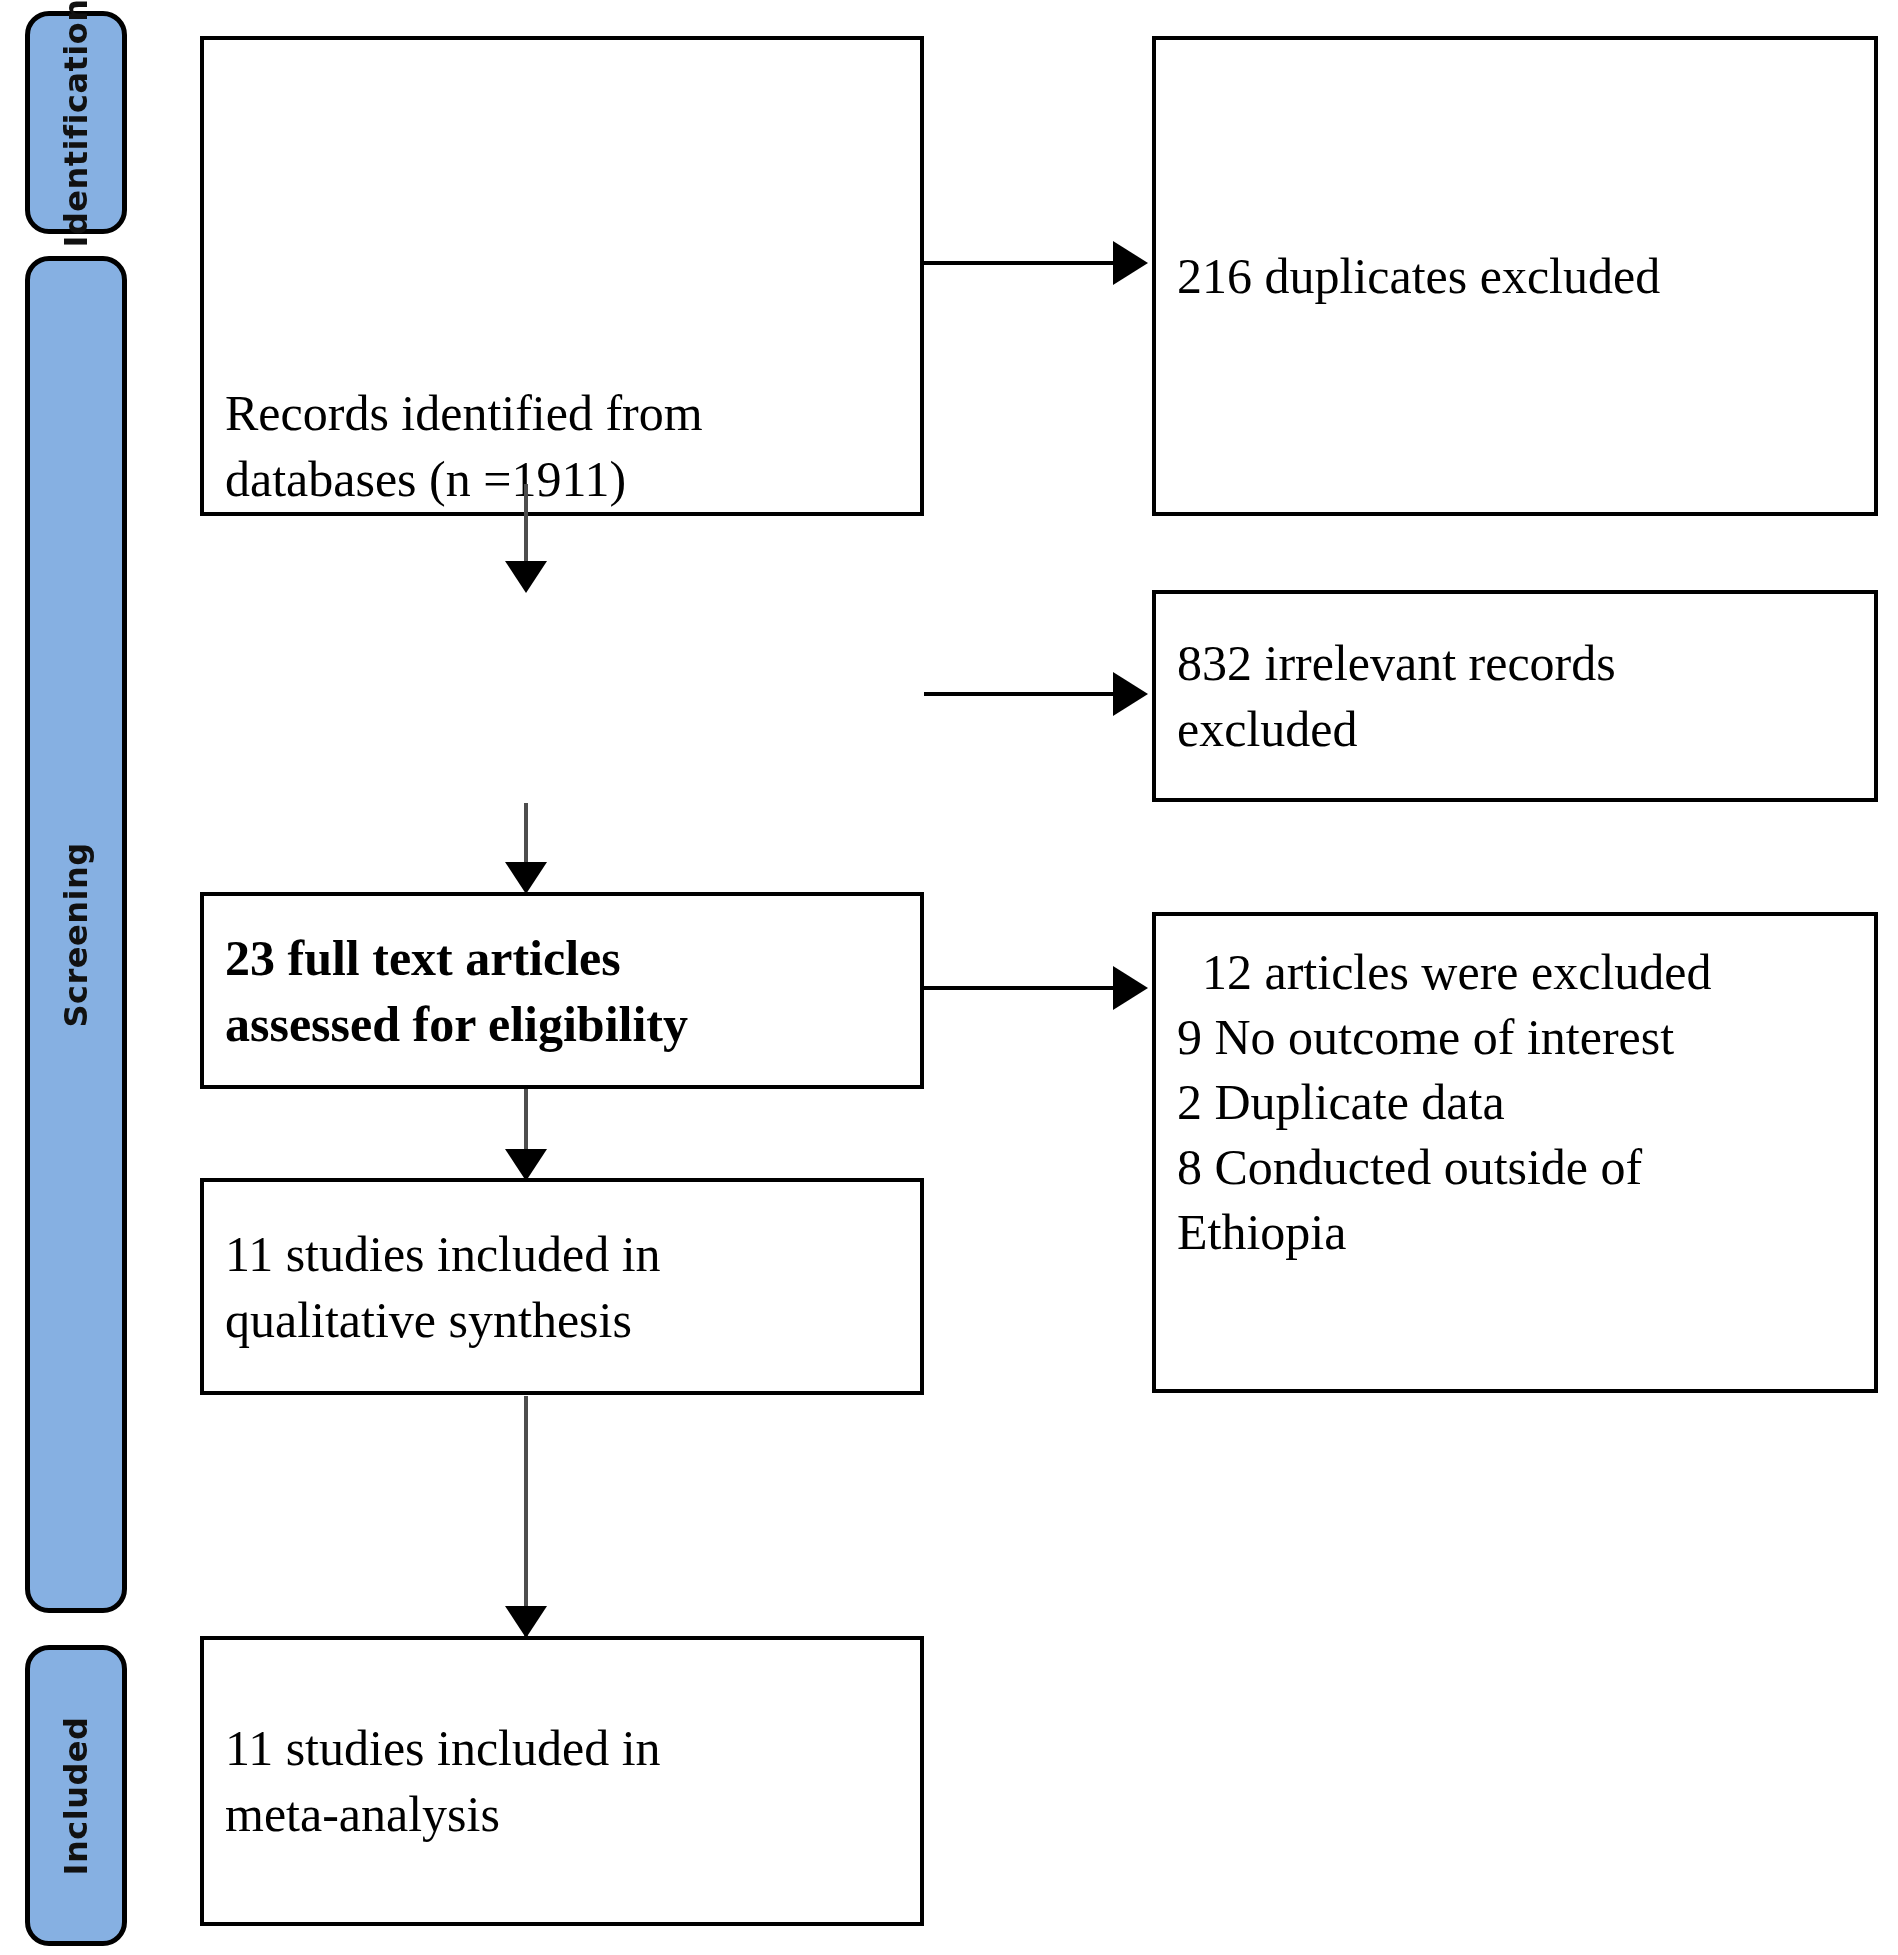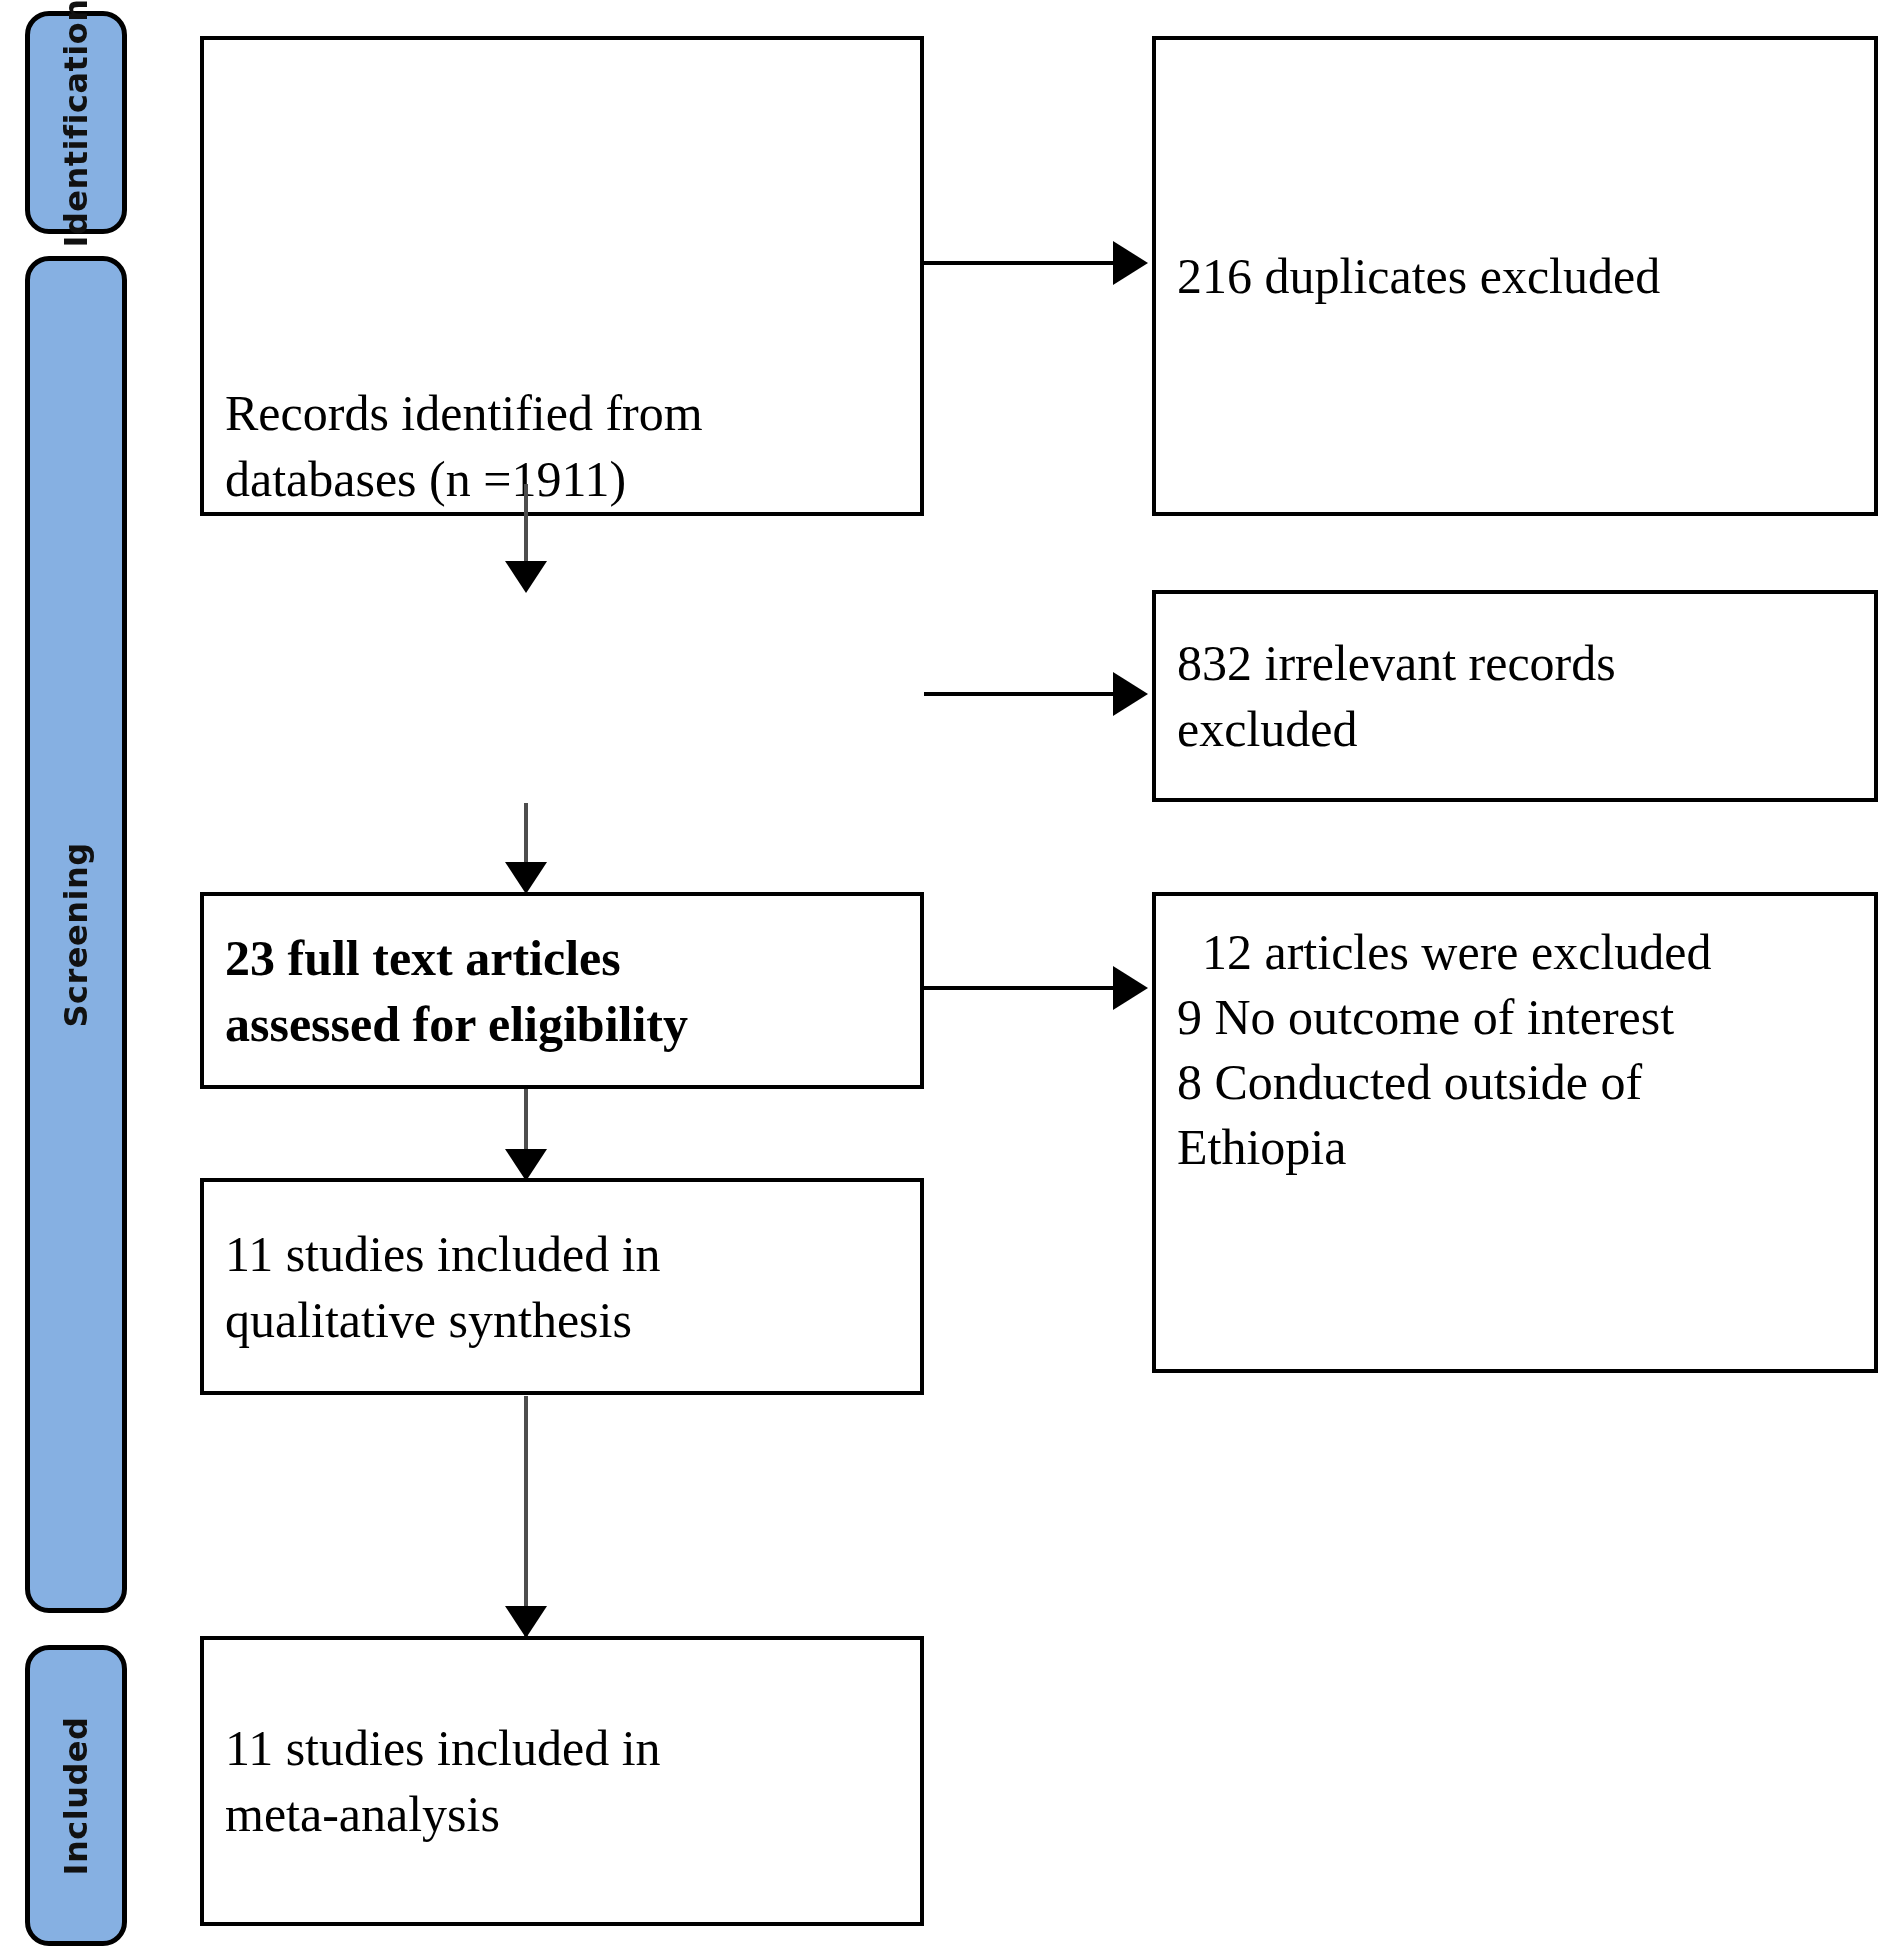--- a/index.html
+++ b/index.html
@@ -46,21 +46,21 @@
     display:flex;
     flex-direction:column;
     justify-content:center;
   }
   .flow-box .box-text{
     font-family:"Liberation Serif", serif;
     font-size:50px;
     line-height:1.32;
     color:#000000;
   }
-  .flow-box.top-aligned{justify-content:flex-start;padding-top:24px;}
+  .flow-box.top-aligned{justify-content:flex-start;padding-top:24px;margin-top:20px;}
   .reason-line{
     font-family:"Liberation Serif", serif;
     font-size:50px;
     line-height:1.30;
     color:#000000;
     white-space:pre;
   }
 
   
   #box-identified    {left:200px; top:36px;   width:724px; height:480px;justify-content:flex-end;}
@@ -157,20 +157,21 @@
   </div>
 
   <div class="flow-box" id="box-irrelevant">
     <div class="box-text">832 irrelevant records</div>
     <div class="box-text">excluded</div>
   </div>
 
   <div class="flow-box top-aligned" id="box-excluded">
     <div class="reason-line">  12 articles were excluded</div>
     <div class="reason-line">9 No outcome of interest</div>
+    <div class="reason-line">2 Duplicate data</div>
     <div class="reason-line">8 Conducted outside of</div>
     <div class="reason-line">Ethiopia</div>
   </div>
 
   <div class="conn" id="conn-v1">
     <div class="v-line"></div>
     <div class="v-head"></div>
   </div>
   <div class="conn" id="conn-v2">
     <div class="v-line"></div>

